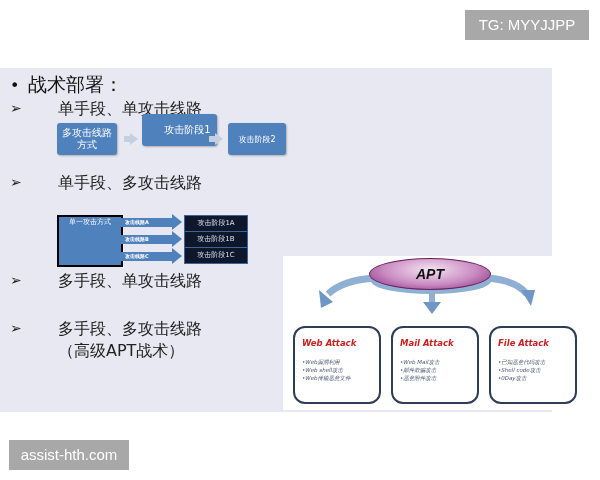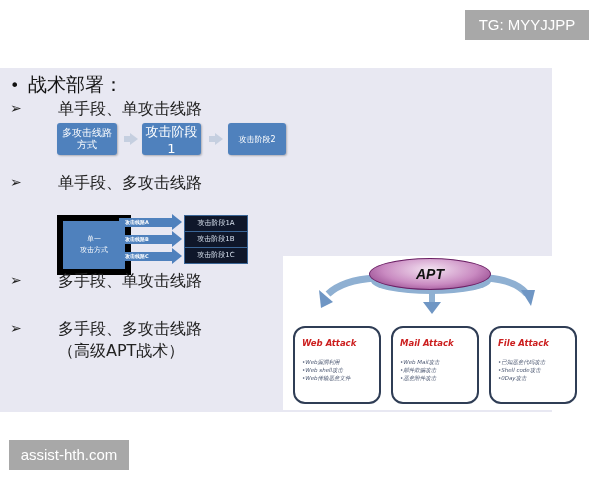--- a/index.html
+++ b/index.html
@@ -37,22 +37,22 @@
     .chev {
       position: absolute; width: 0; height: 0;
       border-top: 6px solid transparent; border-bottom: 6px solid transparent;
       border-left: 8px solid #c5cfe0;
     }
     .chev-stem { position: absolute; width: 6px; height: 6px; background: #c5cfe0; }
 
     
     .d2-main {
       position: absolute; left: 57px; top: 147px; width: 62px; height: 48px;
-      background: #4f81bd; border: 6px solid #000000; color: #fff;
-      font-size: 7px; text-align: center; display: flex; flex-direction: column;
+      background: #4f81bd; border: 2px solid #000000; color: #fff;
+      font-size: 7px; text-align: center; display: flex; 
       justify-content: center; line-height: 11px;
     }
     .d2-arrow { position: absolute; left: 119px; height: 9px; width: 54px; background: #4f81bd; }
     .d2-arrow-head {
       position: absolute; width: 0; height: 0;
       border-top: 8px solid transparent; border-bottom: 8px solid transparent;
       border-left: 10px solid #4f81bd;
     }
     .d2-arrow-label {
       position: absolute; color: #fff; font-size: 5px; font-weight: bold; line-height: 9px;
@@ -104,21 +104,21 @@
   <div class="item" style="top:30px;">
     <span class="arrow">➢</span><span class="txt">单手段、单攻击线路</span>
   </div>
 
   <div class="box1" style="left:57px; top:55px; width:60px; height:32px; font-size:10px; flex-direction:column; line-height:12px;">
     <span>多攻击线路</span>
     <span>方式</span>
   </div>
   <div class="chev-stem" style="left:124px; top:68px;"></div>
   <div class="chev" style="left:130px; top:65px;"></div>
-  <div class="box1" style="left:142px; top:55px; width:59px; height:32px; font-size:13px;">攻击阶段1</div>
+  <div class="box1" style="left:142px; top:46px; width:59px; height:32px; font-size:10px;padding-left:16px;">攻击阶段1</div>
   <div class="chev-stem" style="left:209px; top:68px;"></div>
   <div class="chev" style="left:215px; top:65px;"></div>
   <div class="box1" style="left:228px; top:55px; width:58px; height:32px; font-size:8px;">攻击阶段2</div>
 
   <div class="item" style="top:104px;">
     <span class="arrow">➢</span><span class="txt">单手段、多攻击线路</span>
   </div>
 
   <div class="d2-main">
     <span>单一</span>

